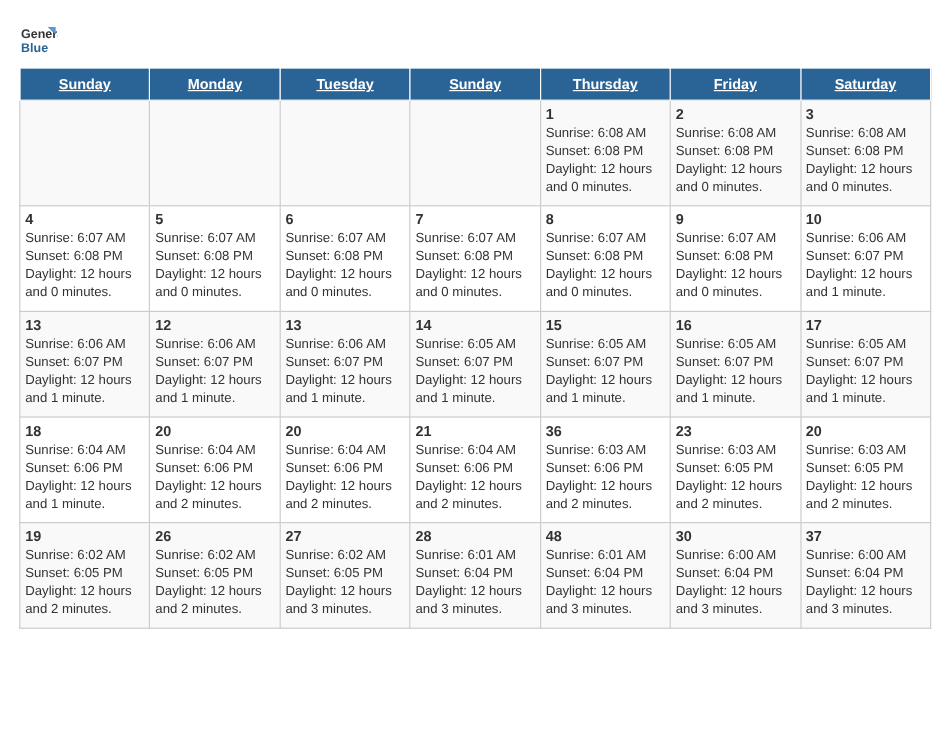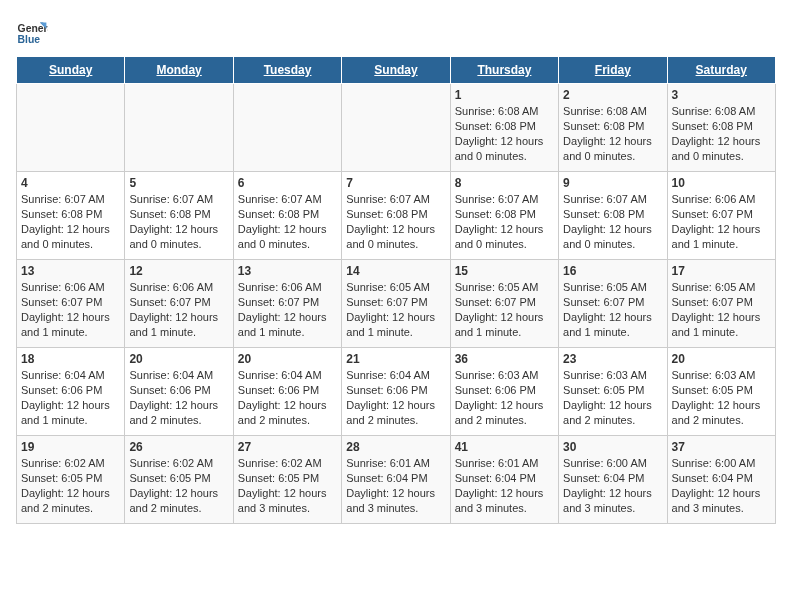--- a/index.html
+++ b/index.html
@@ -317,21 +317,21 @@
 and 3 minutes.</div>
         </td>
         <td>
           <span class="day-num">28</span>
           <div class="day-info">Sunrise: 6:01 AM
 Sunset: 6:04 PM
 Daylight: 12 hours
 and 3 minutes.</div>
         </td>
         <td>
-          <span class="day-num">41</span>
+          <span class="day-num">48</span>
           <div class="day-info">Sunrise: 6:01 AM
 Sunset: 6:04 PM
 Daylight: 12 hours
 and 3 minutes.</div>
         </td>
         <td>
           <span class="day-num">30</span>
           <div class="day-info">Sunrise: 6:00 AM
 Sunset: 6:04 PM
 Daylight: 12 hours

